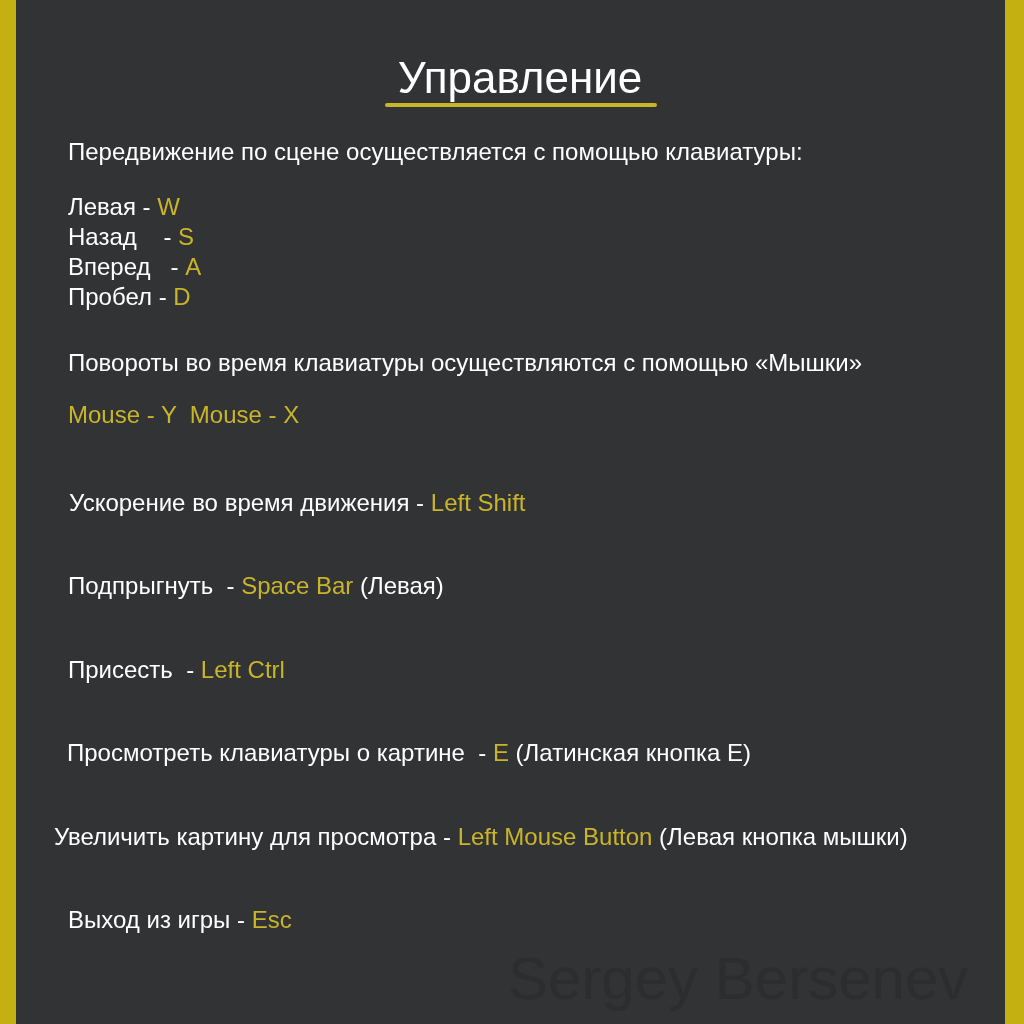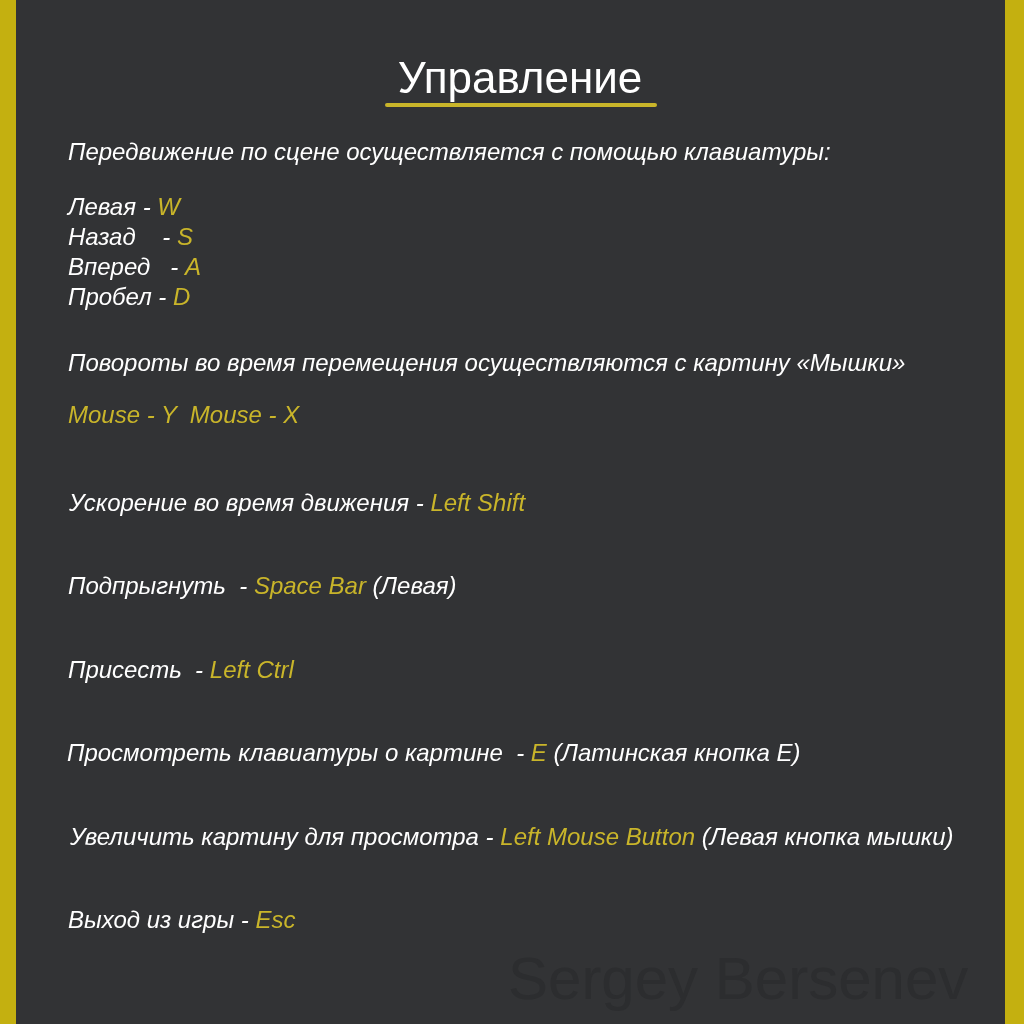--- a/index.html
+++ b/index.html
@@ -16,21 +16,20 @@
       position:absolute; left:0; top:52px; width:1040px; text-align:center;
       color:#ffffff; font-size:44px; line-height:52px;
     }
     .underline {
       position:absolute; left:385px; top:103px; width:272px; height:4px;
       background:#c9b52a; border-radius:2px;
     }
     .line {
       position:absolute; left:68px; color:#ffffff; font-size:24px; line-height:30px;
       white-space:pre;
-      font-style:italic;
     }
     .key { color:#c9b52a; }
     .watermark {
       position:absolute; left:508px; top:944px; font-size:60px; line-height:70px;
       color:#2c2d2f; white-space:pre;
     }
   </style>
 </head>
 <body>
 
@@ -39,23 +38,23 @@
 <div class="title">Управление</div>
 <div class="underline"></div>
 
 <div class="line" style="top:137px">Передвижение по сцене осуществляется с помощью клавиатуры:</div>
 
 <div class="line" style="top:192px"><span>Левая - </span><span class="key">W</span></div>
 <div class="line" style="top:222px"><span>Назад    - </span><span class="key">S</span></div>
 <div class="line" style="top:252px"><span>Вперед   - </span><span class="key">A</span></div>
 <div class="line" style="top:282px"><span>Пробел - </span><span class="key">D</span></div>
 
-<div class="line" style="top:348px">Повороты во время перемещения осуществляются с картину «Мышки»</div>
+<div class="line" style="top:348px">Повороты во время клавиатуры осуществляются с помощью «Мышки»</div>
 <div class="line key" style="top:400px">Mouse - Y  Mouse - X</div>
 
 <div class="line" style="top:488px; left:69px"><span>Ускорение во время движения - </span><span class="key">Left Shift</span><span></span></div>
 <div class="line" style="top:571px"><span>Подпрыгнуть  - </span><span class="key">Space Bar</span><span> (Левая)</span></div>
 <div class="line" style="top:655px"><span>Присесть  - </span><span class="key">Left Ctrl</span><span></span></div>
 <div class="line" style="top:738px; left:67px"><span>Просмотреть клавиатуры о картине  - </span><span class="key">E</span><span> (Латинская кнопка E)</span></div>
-<div class="line" style="top:822px; left:70px"><span>Увеличить картину для просмотра - </span><span class="key">Left Mouse Button</span><span> (Левая кнопка мышки)</span></div>
+<div class="line" style="top:822px; left:54px"><span>Увеличить картину для просмотра - </span><span class="key">Left Mouse Button</span><span> (Левая кнопка мышки)</span></div>
 <div class="line" style="top:905px"><span>Выход из игры - </span><span class="key">Esc</span><span></span></div>
 
 <div class="watermark">Sergey Bersenev</div>
 
 </body></html>

